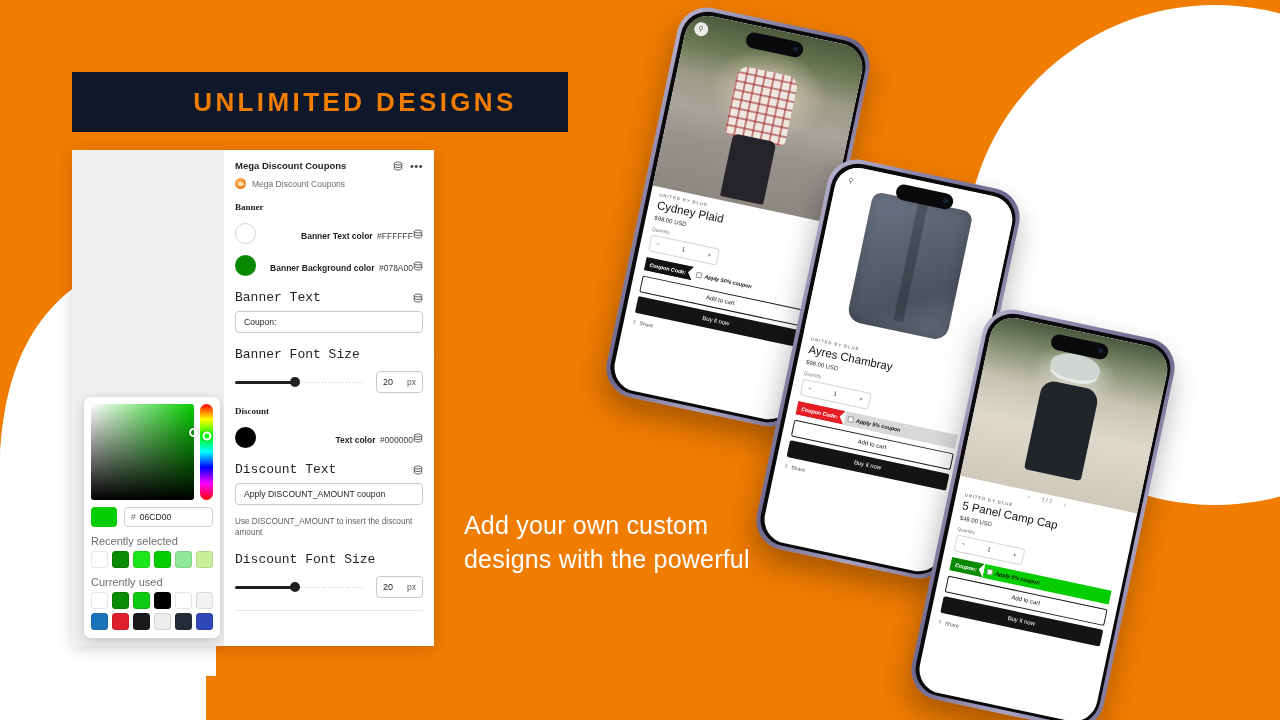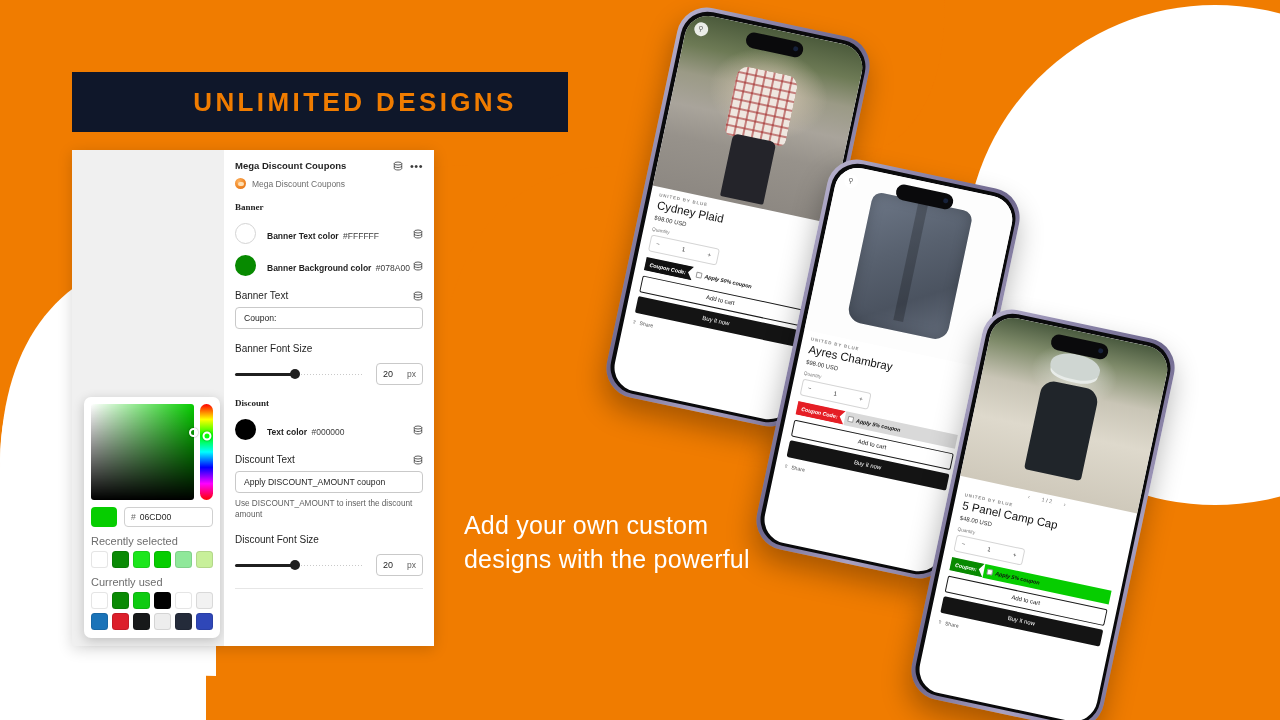--- a/index.html
+++ b/index.html
@@ -63,43 +63,43 @@
   }
   .app-dot::after{
     content:""; position:absolute; left:2.5px; top:4px; width:6px; height:3.5px;
     border-radius:2px; background:#ffe0b5;
   }
   .panel-sub-label { font-size: 8.5px; color: #6d6d6d; }
 
   .section-title { font-size: 9px; font-weight: bold; color: #1f1f1f; margin-top: 13px; font-family: Liberation Serif, serif; }
 
   
-  .color-row { display: flex; align-items: center; margin-top: 11px; }
+  .color-row { display: flex; align-items: center; margin-top: 11px; text-align: right; }
   .swatch-circle {
     width: 21px; height: 21px; border-radius: 50%; flex: none;
   }
   .sw-white { background:#fff; border:1px solid #d4d4d4; }
   .sw-green-dark { background:#078A00; }
   .sw-black { background:#000; }
   .sw-green-bright { background:#06CD00; box-shadow:0 0 0 2px #fff, 0 0 0 3.6px #1a73e8; }
   .color-meta { margin-left: 11px; flex: 1; }
   .color-name { font-size: 8.5px; font-weight: bold; color: #1f1f1f; line-height: 1.25; }
   .color-hex { font-size: 8.5px; color: #3d3d3d; line-height: 1.3; }
 
   
   .field-label-row { display:flex; align-items:center; justify-content:space-between; margin-top: 14px; }
-  .field-label { font-size: 10px; color: #1f1f1f; }
+  .field-label { font-size: 13px; color: #1f1f1f; font-family: Liberation Mono, monospace; }
 
   .text-input {
     margin-top: 6px; width: 100%; height: 22px;
     border: 1px solid #c9c9c9; border-radius: 4px;
     background: #fff; font-size: 8.6px; color: #1f1f1f;
     display: flex; align-items: center; padding: 0 8px;
   }
-  .helper-text { font-size: 8.2px; color: #5f5f5f; margin-top: 5px; line-height: 1.35; }
+  .helper-text { font-size: 8.2px; color: #5f5f5f; margin-top: 11px; line-height: 1.35; }
 
   
   .slider-row { display:flex; align-items:center; margin-top: 9px; gap: 10px; }
   .slider { flex: 1; position: relative; height: 14px; }
   .slider-track-filled {
     position:absolute; left:0; top:6px; height:2.5px; width:46%;
     background:#1f1f1f; border-radius:2px;
   }
   .slider-track-rest {
     position:absolute; left:46%; top:6.5px; height:1.5px; right:2px;

